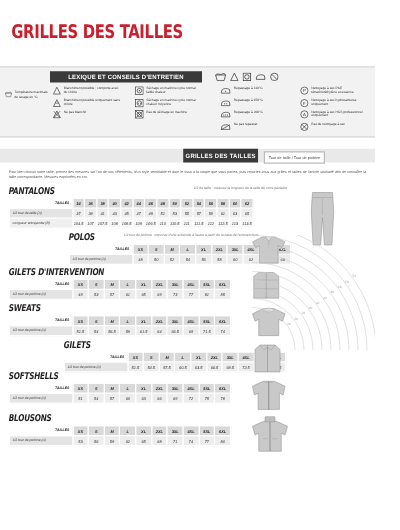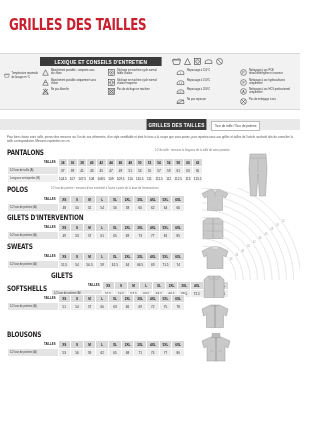--- a/index.html
+++ b/index.html
@@ -71,21 +71,21 @@
     font-size:3.1px;color:#444;
     display:flex;align-items:center;padding:0 3px;
     white-space:nowrap;
   }
   
   .intro{
     position:absolute;left:7px;top:135px;width:286px;
     font-size:2.9px;line-height:1.45;color:#555;text-align:justify;
   }
   
-  .section{position:absolute;left:7px;}
+  .section{position:absolute;left:7px;font-style:italic;}
   .sec-title{
     font-size:7.5px;font-weight:bold;color:#231f20;
     letter-spacing:-.2px;
     font-family:"DejaVu Sans Condensed","Liberation Sans",sans-serif;
     transform:scaleX(.86);transform-origin:left center;
     white-space:nowrap;margin:0 0 1px 0;
   }
   .sec-note{
     position:absolute;font-size:2.7px;color:#777;white-space:nowrap;
   }
@@ -336,21 +336,21 @@
             <td>111</td>
             <td>111.5</td>
             <td>112</td>
             <td>112.5</td>
             <td>113</td>
             <td>113.5</td>
           </tr>
         </tbody>
       </table>
     </div>
-    <div class="section" style="top: 185px;">
+    <div class="section" style="top: 185px; margin-left: 48px;">
       <div class="sec-title">POLOS</div>
       <div class="sec-note" style="left: 44px; top: 1.5px;">1/2 tour de poitrine : mesurez d'une extrémité à l'autre à partir de la base de l'emmanchure</div>
       <table class="sz" style="width: 178px;">
         <thead>
           <tr>
             <th class="lead" style="width: 48px; text-align: right; padding-right: 2px; font-size: 2.8px;">TAILLES</th>
             <th>XS</th>
             <th>S</th>
             <th>M</th>
             <th>L</th>
@@ -477,21 +477,21 @@
             <td>63.5</td>
             <td>66.5</td>
             <td>69.5</td>
             <td>72.5</td>
             <td>75.5</td>
             <td>78.5</td>
           </tr>
         </tbody>
       </table>
     </div>
-    <div class="section" style="top: 284px;">
+    <div class="section" style="top: 296px;">
       <div class="sec-title">SOFTSHELLS</div>
       <table class="sz" style="width: 178px;">
         <thead>
           <tr>
             <th class="lead" style="width: 48px; text-align: right; padding-right: 2px; font-size: 2.8px;">TAILLES</th>
             <th>XS</th>
             <th>S</th>
             <th>M</th>
             <th>L</th>
             <th>XL</th>

